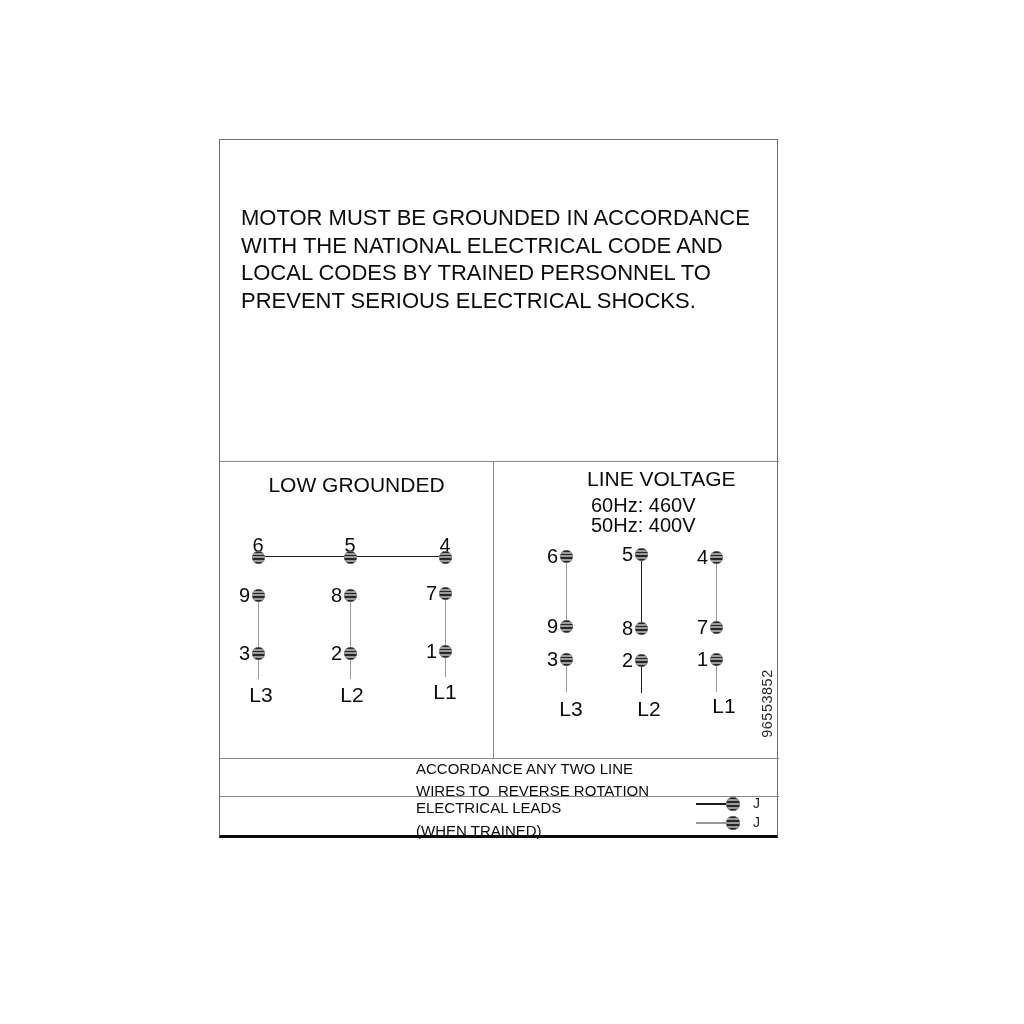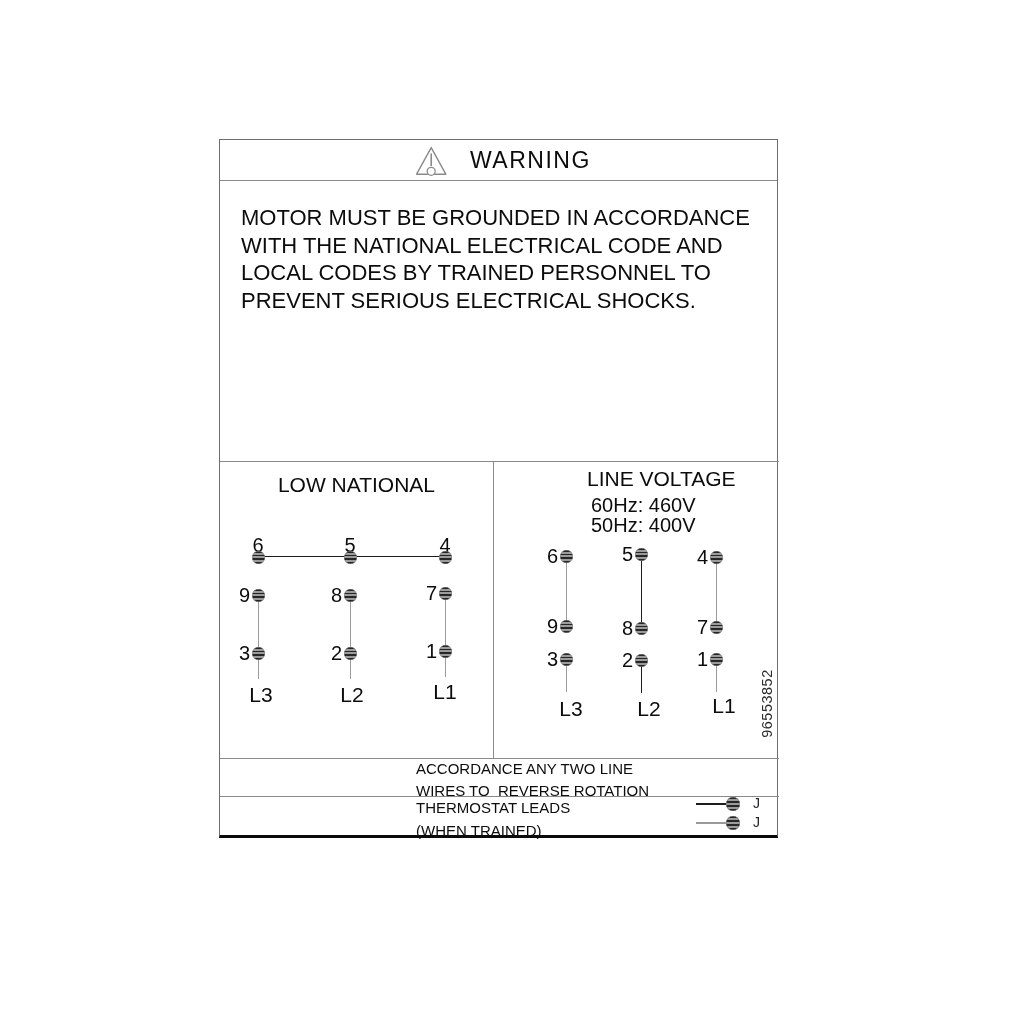--- a/index.html
+++ b/index.html
@@ -37,40 +37,32 @@
   .lead-dot{position:absolute;width:14px;height:14px;border-radius:50%;
             background:repeating-linear-gradient(180deg,#262626 0 2px,#9b9b9b 2px 4px);
             box-shadow:inset 0 0 0 0.5px #7a7a7a;}
 </style>
 </head>
 <body>
 
 <div class="page">
   <div class="label-box">
 
-    <div class="abs header-row">
-      <svg class="abs warn-icon" viewBox="0 0 36 32">
-        <path d="M17.2 2.6 L2.6 29.2 L31.8 29.2 Z" fill="none" stroke="#8a8a8a" stroke-width="1.4" stroke-linejoin="round"></path>
-        <line x1="17.2" y1="8.5" x2="17.2" y2="21" stroke="#8a8a8a" stroke-width="1.6"></line>
-        <circle cx="17.2" cy="26.3" r="4" fill="#ffffff" stroke="#8a8a8a" stroke-width="1.3"></circle>
-      </svg>
-      <div class="abs warn-title">WARNING</div>
-    </div>
 
     <div class="abs para p1">MOTOR MUST BE GROUNDED IN ACCORDANCE
 WITH THE NATIONAL ELECTRICAL CODE AND
 LOCAL CODES BY TRAINED PERSONNEL TO
 PREVENT SERIOUS ELECTRICAL SHOCKS.</div>
 
     <div class="abs hline" style="left:0;top:321px;width:559px;"></div>
     <div class="abs vline" style="left:273px;top:321px;height:297px;"></div>
     <div class="abs hline" style="left:0;top:618px;width:559px;"></div>
     <div class="abs hline" style="left:0;top:656px;width:559px;"></div>
 
-    <div class="abs sec-title lv-center" style="top:333px;">LOW NATIONAL</div>
+    <div class="abs sec-title lv-center" style="top:333px;">LOW GROUNDED</div>
 
     <div class="wire dark" style="left:38px;top:416px;width:188px;height:1.3px;"></div>
 
     <div class="wire" style="left:37.5px;top:455px;width:1px;height:84px;"></div>
     <div class="wire" style="left:129.5px;top:455px;width:1px;height:84px;"></div>
     <div class="wire" style="left:224.5px;top:453px;width:1px;height:84px;"></div>
 
     <div class="term-num num-above" style="left:27px;top:395px;">6</div>
     <div class="term-num num-above" style="left:119px;top:395px;">5</div>
     <div class="term-num num-above" style="left:214px;top:395px;">4</div>
@@ -131,21 +123,21 @@
 
     <div class="l-label" style="left:331px;top:558px;">L3</div>
     <div class="l-label" style="left:409px;top:558px;">L2</div>
     <div class="l-label" style="left:484px;top:555px;">L1</div>
 
     <div class="abs part-num">96553852</div>
 
     <div class="abs note" style="left:196px;top:620px;">ACCORDANCE ANY TWO LINE</div>
     <div class="abs note pre" style="left:196px;top:642px;">WIRES TO  REVERSE ROTATION</div>
 
-    <div class="abs note" style="left:196px;top:659px;">THERMOSTAT LEADS</div>
+    <div class="abs note" style="left:196px;top:659px;">ELECTRICAL LEADS</div>
     <div class="abs note" style="left:196px;top:682px;">(WHEN TRAINED)</div>
 
     <div class="lead-line" style="left:476px;top:663px;width:34px;background:#1c1c1c;"></div>
     <div class="lead-dot" style="left:506px;top:657px;"></div>
     <div class="j-label" style="left:533px;top:655px;">J</div>
 
     <div class="lead-line" style="left:476px;top:682px;width:34px;background:#9a9a9a;"></div>
     <div class="lead-dot" style="left:506px;top:676px;"></div>
     <div class="j-label" style="left:533px;top:674px;">J</div>
 

